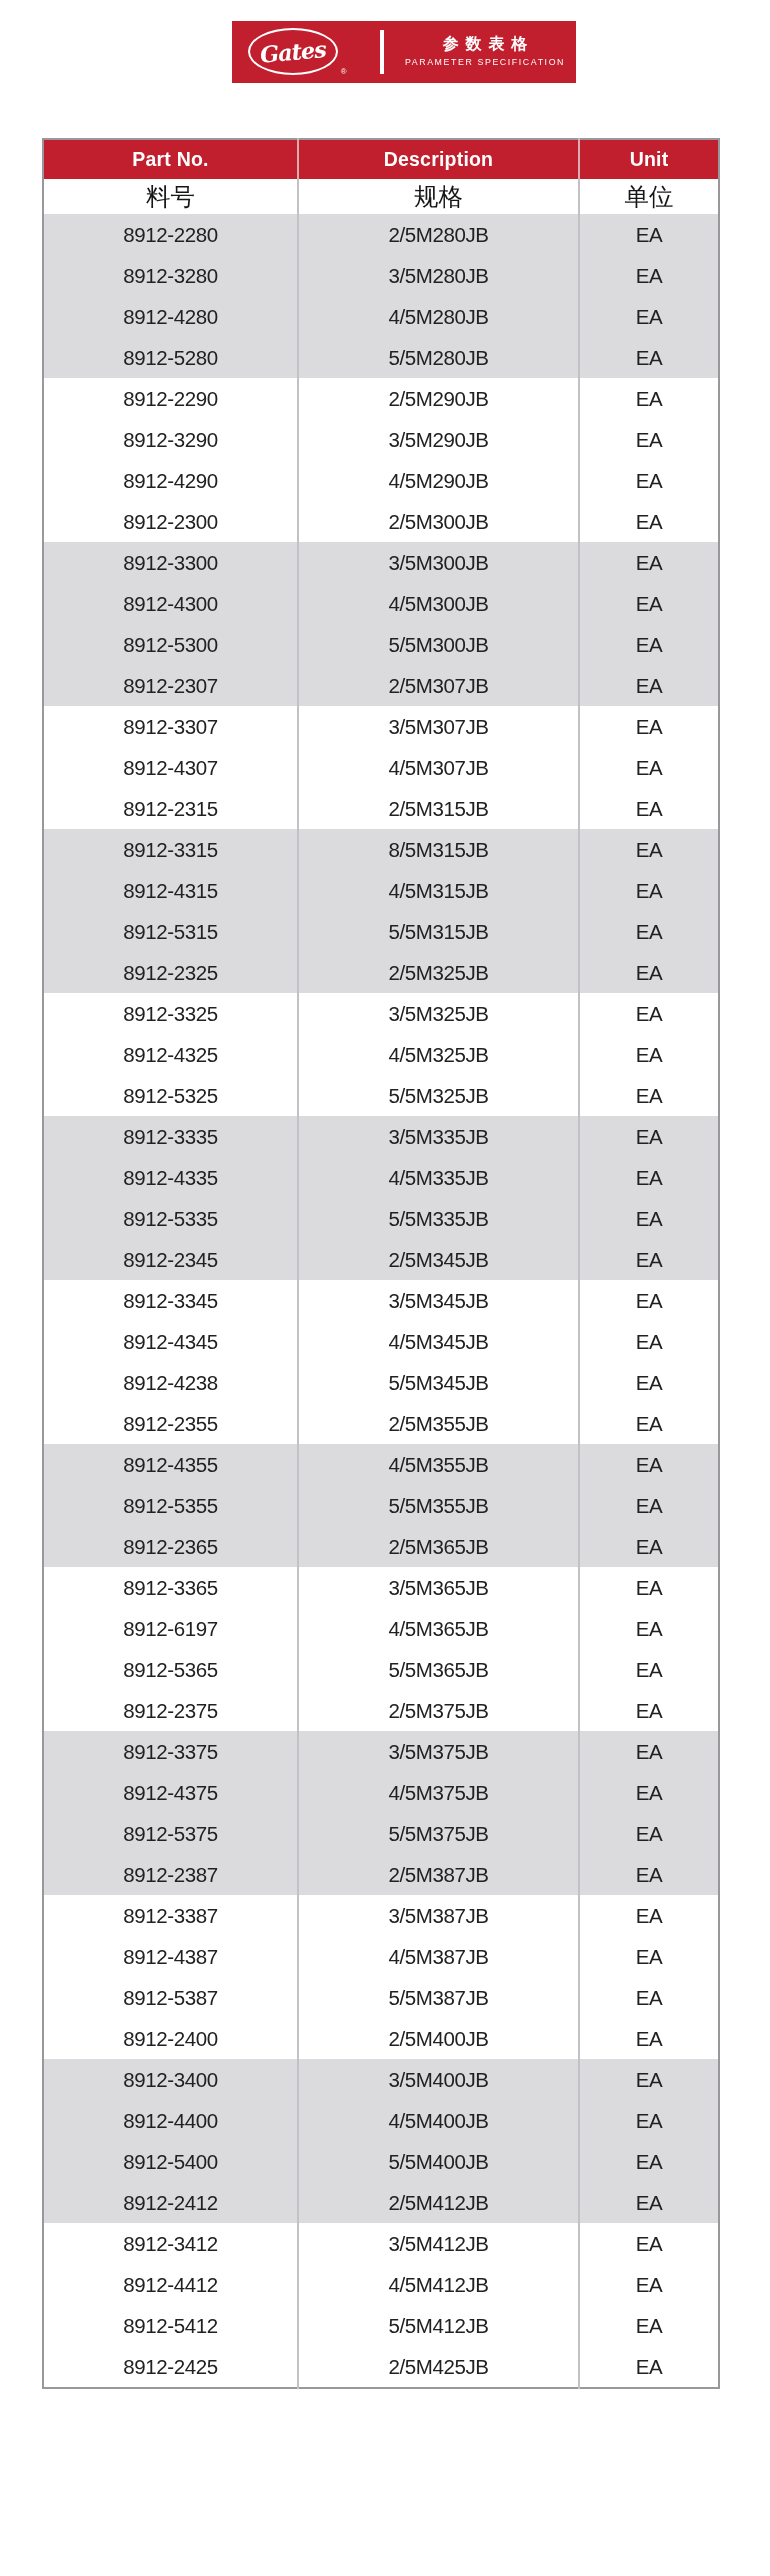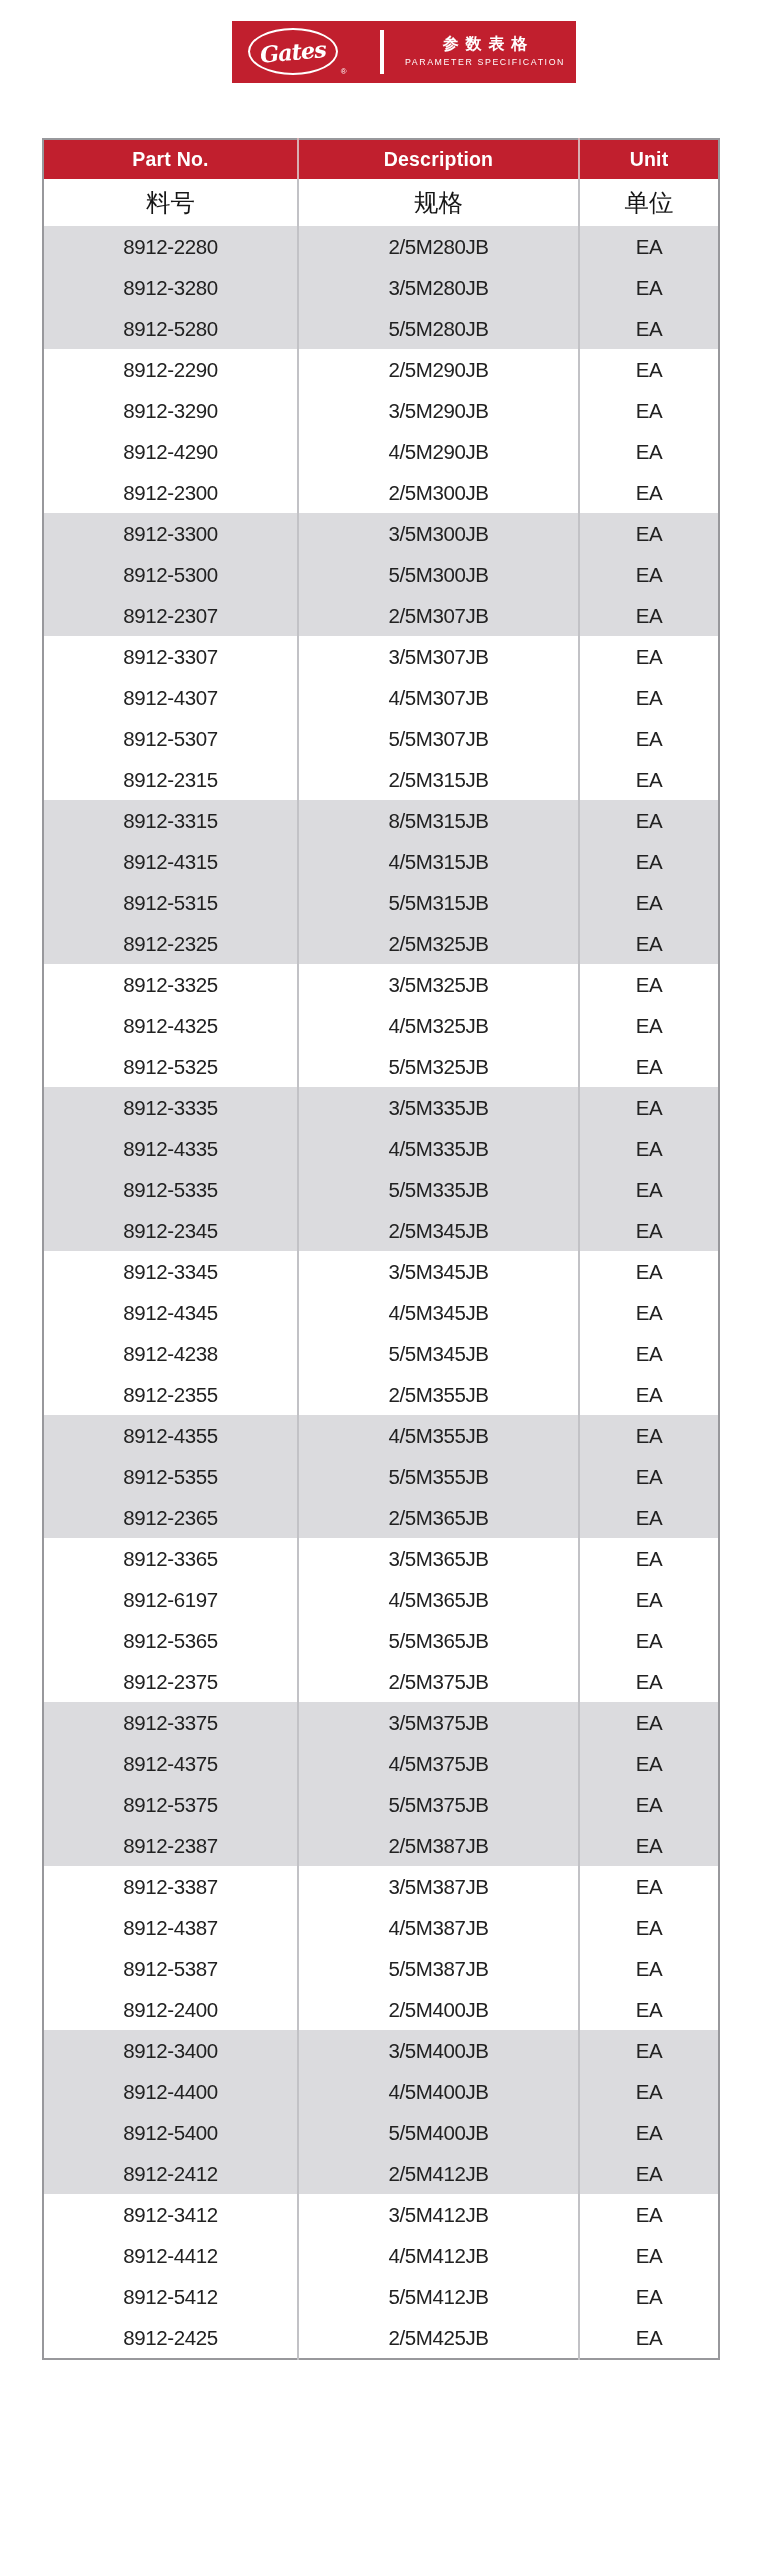--- a/index.html
+++ b/index.html
@@ -62,21 +62,21 @@
     text-align:center;vertical-align:middle;padding:0;
     border-left:2px solid var(--border-col);
   }
   .parts-table th:first-child,.parts-table td:first-child{border-left:none;}
   .hdr-row th{
     background:var(--red);color:#ffffff;height:39px;
     font-size:19.5px;font-weight:bold;letter-spacing:0.2px;
     border-left-color:#d8aeb2;
   }
   .sub-row td{
-    background:#ffffff;color:#161616;height:47px;font-size:24.4px;
+    background:#ffffff;color:#161616;height:35px;font-size:24.4px;
   }
   tbody td{
     height:41px;font-size:20.5px;color:var(--ink);letter-spacing:-0.4px;
     background:#ffffff;
   }
   tbody tr.gray td{background:var(--row-gray);}
 </style>
 </head>
 <body>
 
@@ -119,20 +119,25 @@
           <td>8912-2280</td>
           <td>2/5M280JB</td>
           <td>EA</td>
         </tr>
         <tr class="gray">
           <td>8912-3280</td>
           <td>3/5M280JB</td>
           <td>EA</td>
         </tr>
         <tr class="gray">
+          <td>8912-4280</td>
+          <td>4/5M280JB</td>
+          <td>EA</td>
+        </tr>
+        <tr class="gray">
           <td>8912-5280</td>
           <td>5/5M280JB</td>
           <td>EA</td>
         </tr>
         <tr>
           <td>8912-2290</td>
           <td>2/5M290JB</td>
           <td>EA</td>
         </tr>
         <tr>
@@ -149,45 +154,45 @@
           <td>8912-2300</td>
           <td>2/5M300JB</td>
           <td>EA</td>
         </tr>
         <tr class="gray">
           <td>8912-3300</td>
           <td>3/5M300JB</td>
           <td>EA</td>
         </tr>
         <tr class="gray">
+          <td>8912-4300</td>
+          <td>4/5M300JB</td>
+          <td>EA</td>
+        </tr>
+        <tr class="gray">
           <td>8912-5300</td>
           <td>5/5M300JB</td>
           <td>EA</td>
         </tr>
         <tr class="gray">
           <td>8912-2307</td>
           <td>2/5M307JB</td>
           <td>EA</td>
         </tr>
         <tr>
           <td>8912-3307</td>
           <td>3/5M307JB</td>
           <td>EA</td>
         </tr>
         <tr>
           <td>8912-4307</td>
           <td>4/5M307JB</td>
           <td>EA</td>
         </tr>
         <tr>
-          <td>8912-5307</td>
-          <td>5/5M307JB</td>
-          <td>EA</td>
-        </tr>
-        <tr>
           <td>8912-2315</td>
           <td>2/5M315JB</td>
           <td>EA</td>
         </tr>
         <tr class="gray">
           <td>8912-3315</td>
           <td>8/5M315JB</td>
           <td>EA</td>
         </tr>
         <tr class="gray">

